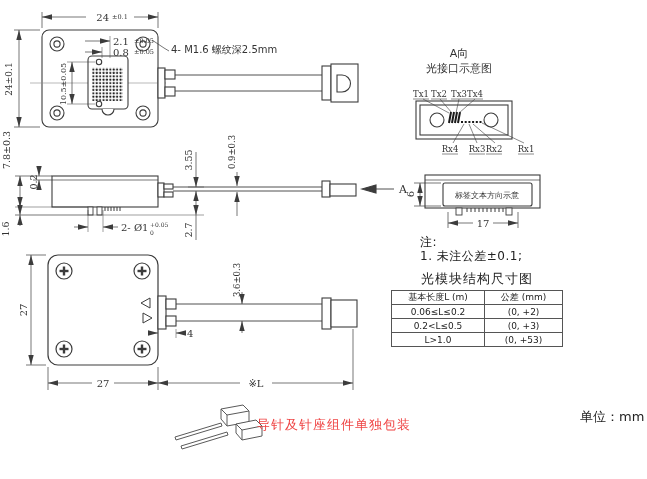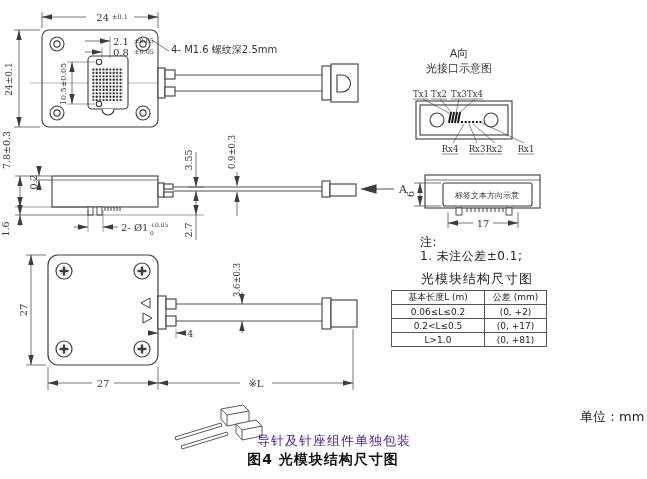--- a/index.html
+++ b/index.html
@@ -3,21 +3,21 @@
 <meta charset="utf-8">
 <style>
   html,body{margin:0;padding:0;background:#fff;}
   #canvas{position:relative;width:647px;height:479px;background:#ffffff;overflow:hidden;
           font-family:"DejaVu Sans",sans-serif;color:#222;}
   svg text{font-family:"DejaVu Serif","DejaVu Sans",serif;fill:#333;}
   svg text.cjk{font-family:"DejaVu Sans",sans-serif;}
   .abs{position:absolute;}
   .note-head,.note-item{font-size:12px;color:#222;letter-spacing:.5px;}
   .tbl-title{font-size:13px;text-align:center;letter-spacing:1px;color:#222;}
-  table.tol{border-collapse:collapse;width:156px;table-layout:fixed;}
+  table.tol{border-collapse:collapse;width:172px;table-layout:fixed;}
   table.tol td,table.tol th{border:1px solid #555;font-size:9px;font-weight:normal;
       text-align:center;height:13px;padding:0;color:#222;font-family:"DejaVu Sans",sans-serif;}
   .red-note{font-size:13px;letter-spacing:1px;}
   .unit-note{font-size:13px;color:#222;margin-left:24px;}
   .caption{font-size:14px;font-weight:bold;text-align:center;color:#111;letter-spacing:1px;}
 </style>
 </head>
 <body>
 
 <div id="canvas">
@@ -307,26 +307,25 @@
         <tr>
       <th style="width:92px;">基本长度L (m)</th>
       <th>公差 (mm)</th>
     </tr>
     <tr>
       <td>0.06≤L≤0.2</td>
       <td>(0, +2)</td>
     </tr>
     <tr>
       <td>0.2&lt;L≤0.5</td>
-      <td>(0, +17)</td>
+      <td>(0, +3)</td>
     </tr>
     <tr>
       <td>L&gt;1.0</td>
-      <td>(0, +81)</td>
+      <td>(0, +53)</td>
     </tr>
   </tbody>
     </table>
 
-  <div class="abs red-note" style="left:257px;top:432px;color:#4c1d95;">导针及针座组件单独包装</div>
+  <div class="abs red-note" style="left:257px;top:416px;color:#ef4444;">导针及针座组件单独包装</div>
   <div class="abs unit-note" style="left:556px;top:408px;">单位：mm</div>
-  <div class="abs caption" style="left:233px;top:451px;width:180px;">图4 光模块结构尺寸图</div>
 
 </div>
 
 </body></html>

